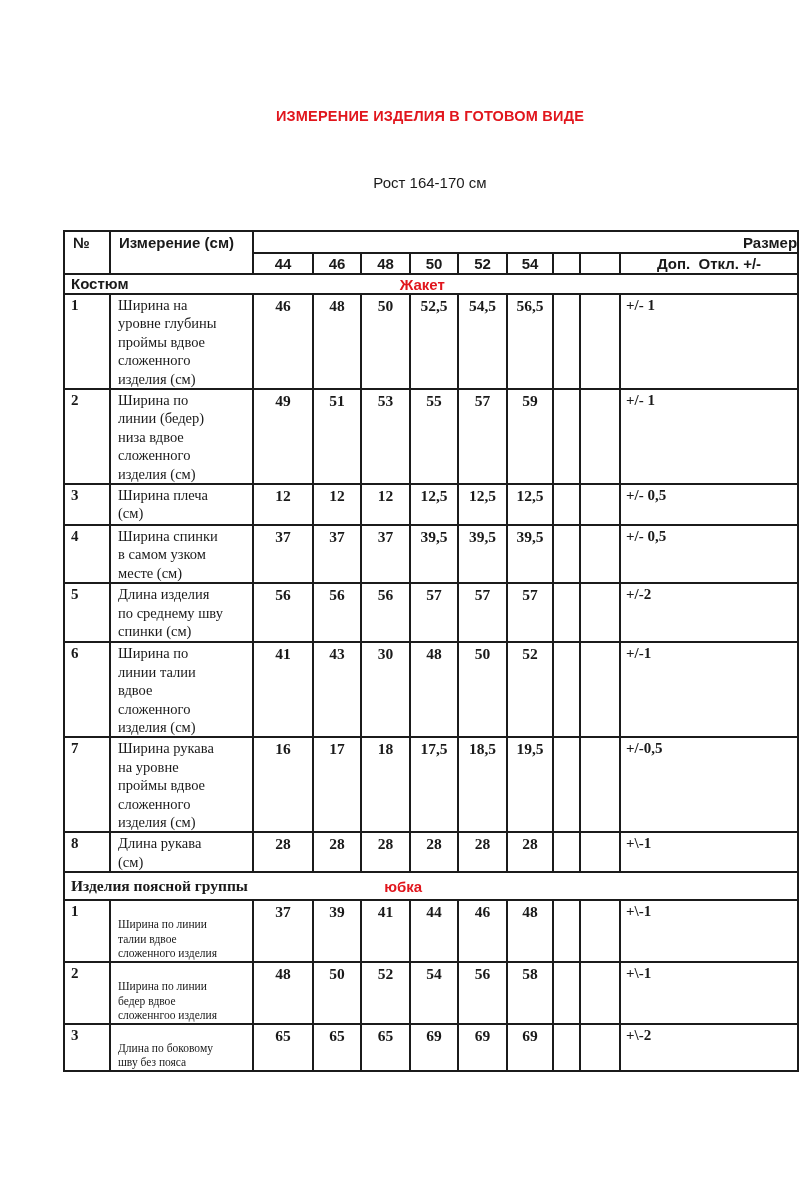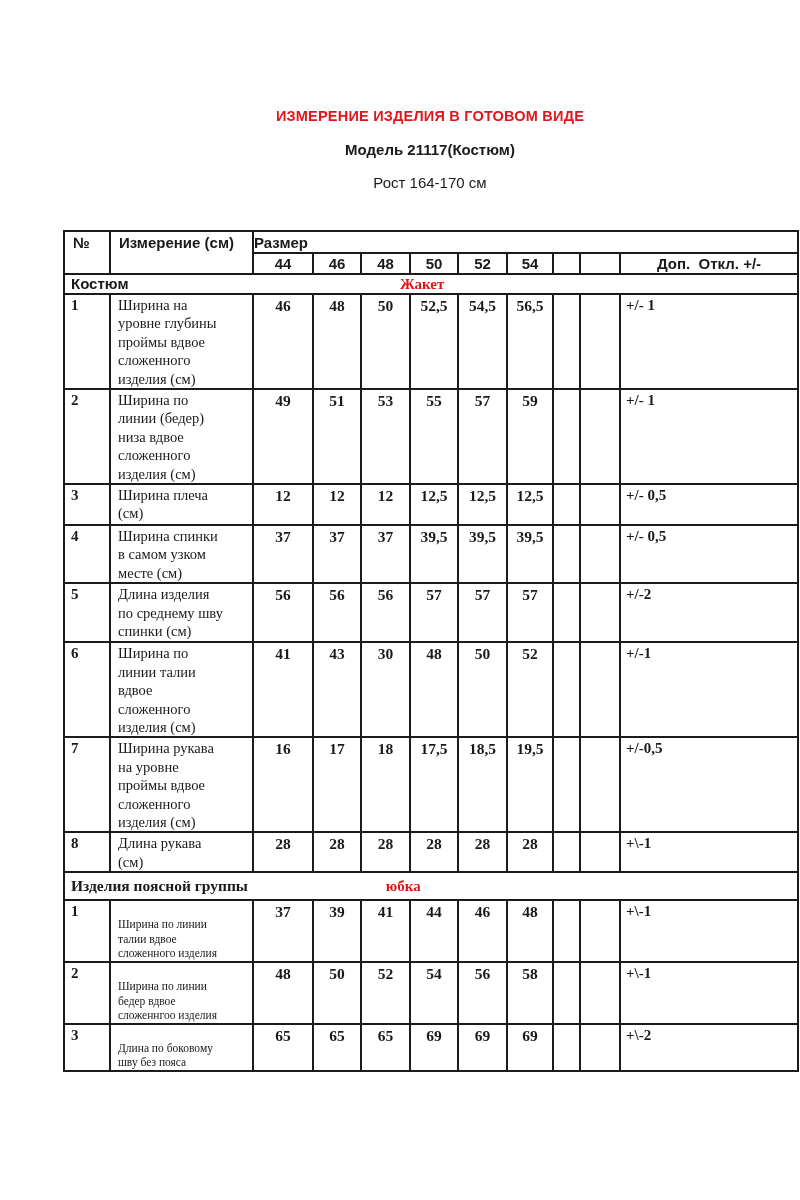--- a/index.html
+++ b/index.html
@@ -20,49 +20,48 @@
     border-collapse:collapse; table-layout:fixed;
   }
   .meas th, .meas td {
     border:2px solid var(--line,#1b1b1b);
     padding:0; vertical-align:top; overflow:hidden;
   }
   thead th { font-weight:bold; font-size:15px; }
   thead tr.hrow1 { height:22px; }
   thead tr.hrow2 { height:21px; }
   th.num-h, th.meas-h { text-align:left; padding:2px 0 0 8px; vertical-align:top; }
-  th.size-h { text-align:left; vertical-align:middle;margin-top:24px; }
+  th.size-h { text-align:right; vertical-align:middle;margin-top:24px; }
   th.size-cell { text-align:center; vertical-align:middle; }
   th.tol-header { text-align:center; vertical-align:middle; white-space:pre; }
 
   tr.group-row td { position:relative; vertical-align:middle; }
   .group-label { font-weight:bold; font-size:15px; padding-left:6px; }
   tr.section-1 .group-label { font-family:"Liberation Serif", serif; font-size:15.5px; }
   .group-sub {
     position:absolute; top:50%; transform:translate(-50%,-50%);
-    color:var(--accent,#e1161d); font-weight:bold; font-size:15px; white-space:nowrap;font-family:Liberation Serif, serif;
+    color:var(--accent,#e1161d); font-weight:bold; font-size:15px; white-space:nowrap;
   }
   tr.section-0 .group-sub { left:48.8%; }
   tr.section-1 .group-sub { left:46.2%; }
 
   td.num  { font-family:"Liberation Serif", serif; font-weight:bold; font-size:15px; padding:2px 0 0 6px; }
   td.name {
     font-family:"Liberation Serif", serif; font-weight:normal; font-size:14.5px;
     line-height:18.4px; padding:1px 2px 0 7px; white-space:pre-line;
   }
   tr.small td.name { font-size:11.5px; line-height:14.6px; padding-top:16px; }
   td.val  { font-family:"Liberation Serif", serif; font-weight:bold; font-size:15.5px; text-align:center; padding-top:2px; }
   td.tol  { font-family:"Liberation Serif", serif; font-weight:bold; font-size:15px; padding:2px 0 0 5px; }
 </style>
 </head>
 <body>
 
 <div class="page">
   <div class="heading doc-title">ИЗМЕРЕНИЕ ИЗДЕЛИЯ В ГОТОВОМ ВИДЕ</div>
-  <div class="heading doc-model">Модель 21117(Костюм)</div>
   <div class="heading doc-height">Рост 164-170 см</div>
 
   <table class="meas">
     <colgroup>
       <col style="width:46px">
         <col style="width:143px">
       <col style="width:60px">
         <col style="width:48px">
         <col style="width:49px">
       <col style="width:48px">

